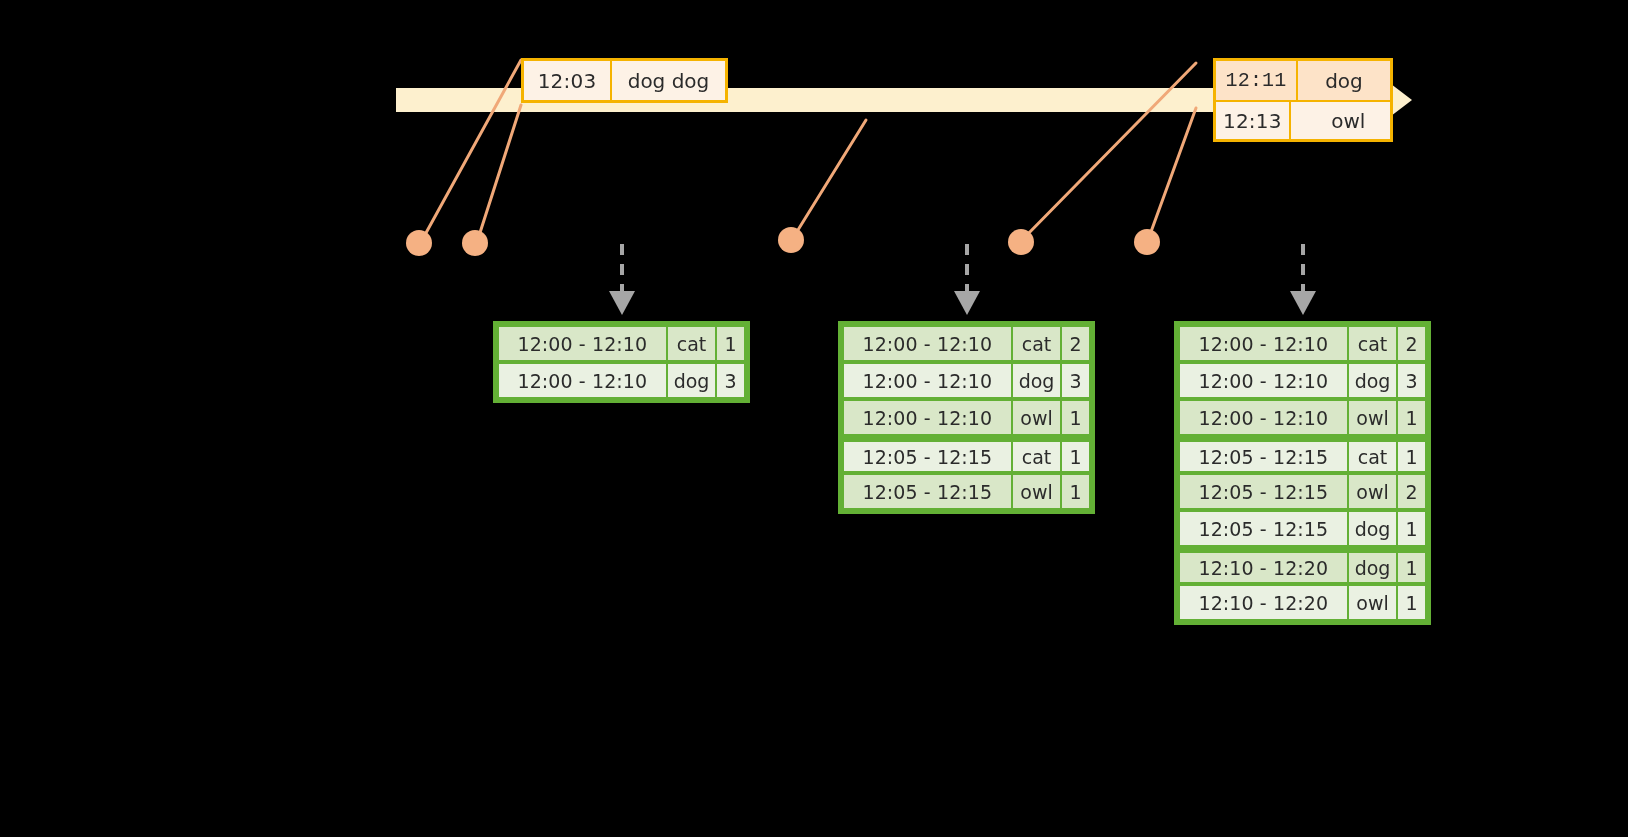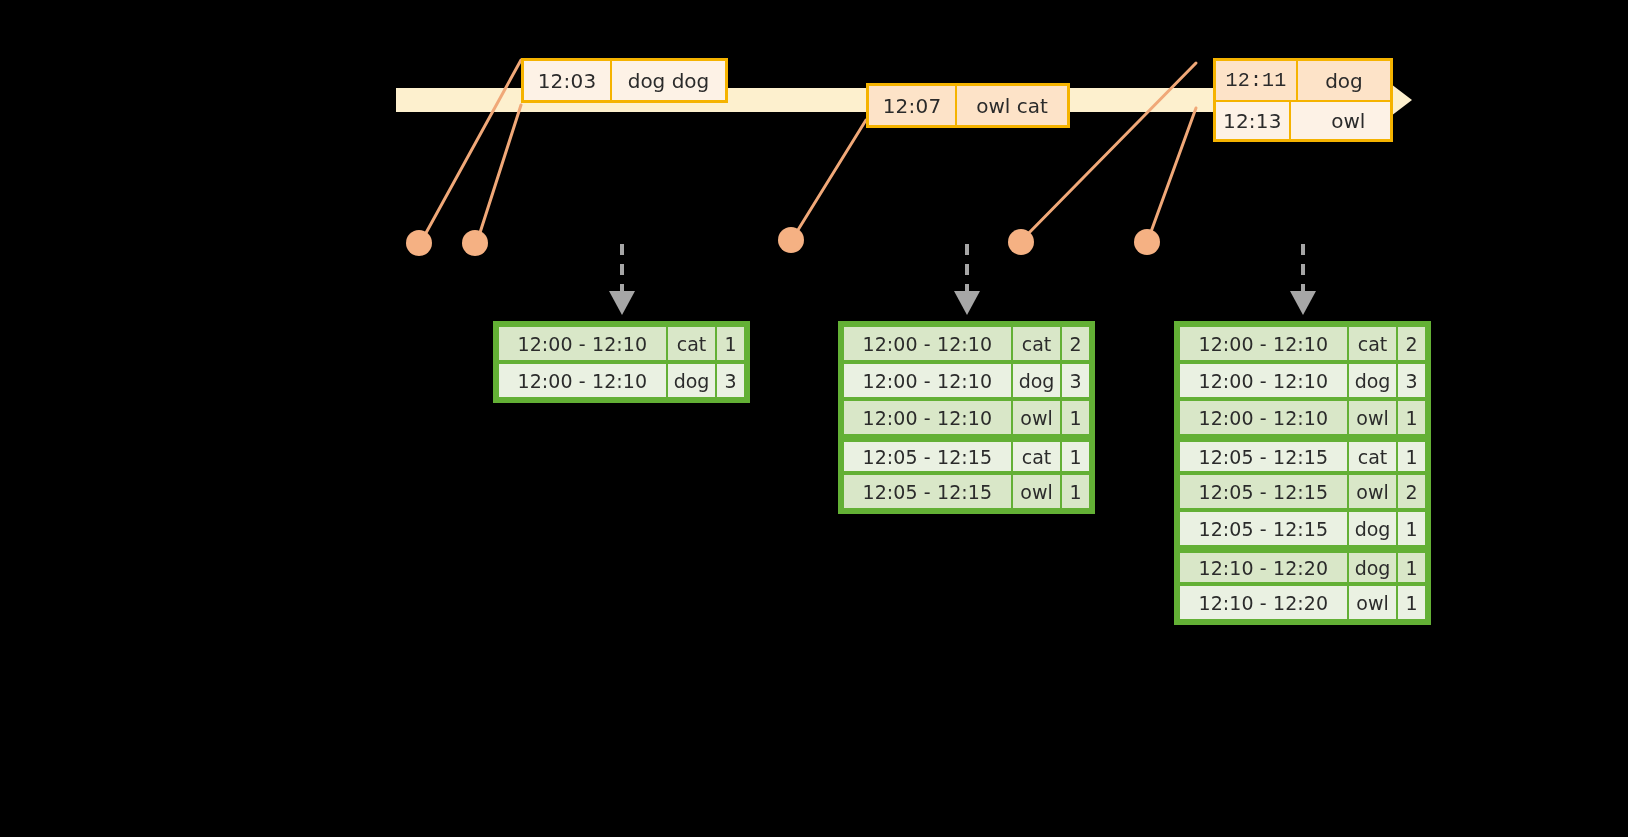--- a/index.html
+++ b/index.html
@@ -137,26 +137,20 @@
     </g>
   </svg>
 
   <div class="event-group" style="left:521px; top:58px; width:207px;">
     <div class="event-row shade-b">
       <div class="event-time" style="width:88px;">12:03</div>
       <div class="event-words" style="width:113px;">dog dog</div>
     </div>
   </div>
 
-  <div class="event-group" style="left:866px; top:83px; width:204px;">
-    <div class="event-row shade-a">
-      <div class="event-time" style="width:88px;">12:07</div>
-      <div class="event-words" style="width:110px;">owl cat</div>
-    </div>
-  </div>
 
   <div class="event-group" style="left:1213px; top:58px; width:180px;">
     <div class="event-row shade-a">
       <div class="event-time" style="width:82px;font-family:Liberation Mono, monospace;">12:11</div>
       <div class="event-words" style="width:92px;">dog</div>
     </div>
     <div class="event-row shade-b">
       <div class="event-time" style="width:82px;">12:13</div>
       <div class="event-words" style="width:92px;">owl</div>
     </div>

